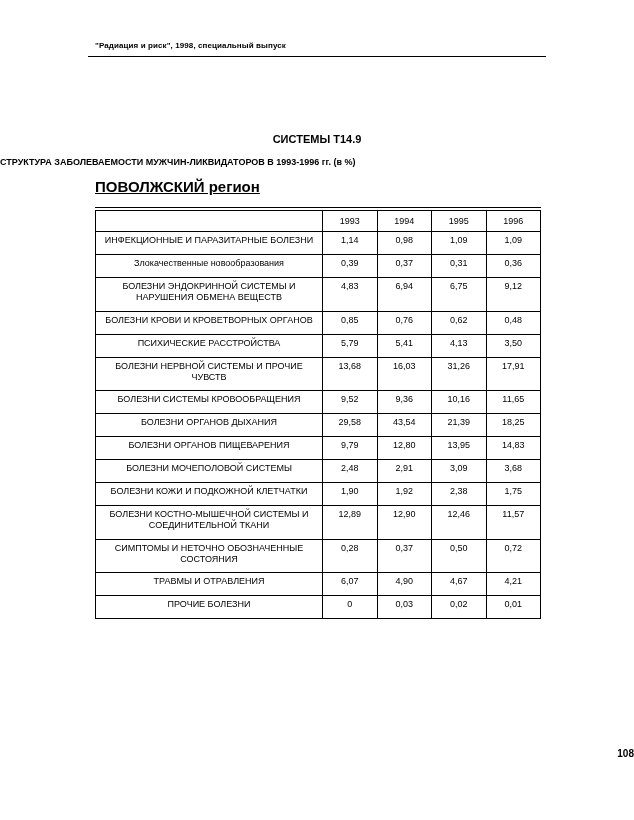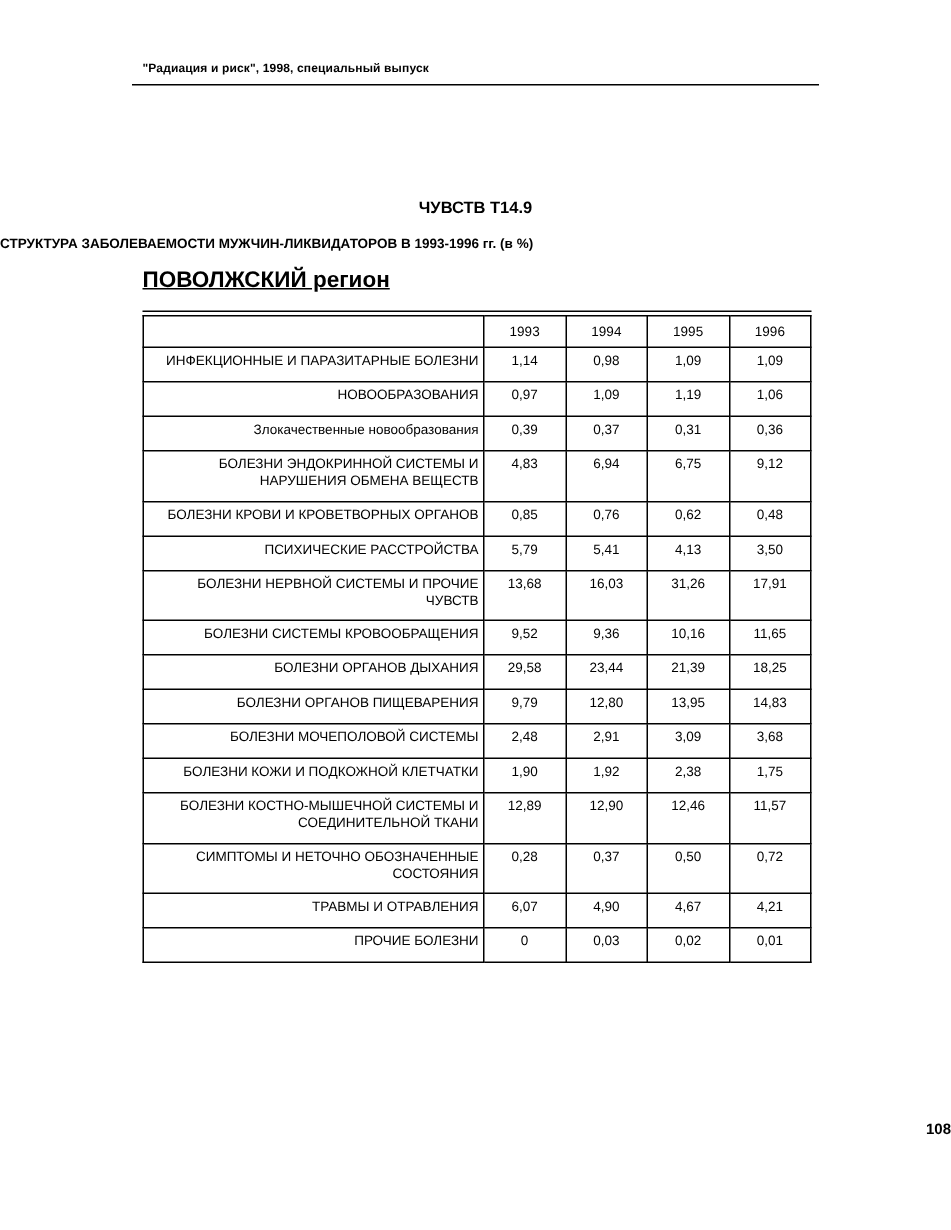--- a/index.html
+++ b/index.html
@@ -42,42 +42,42 @@
   }
   .data-table th, .data-table td {
     border: 1px solid #000;
     font-size: 9px;
     vertical-align: top;
   }
   .data-table th {
     font-weight: normal; text-align: center; padding: 5px 2px;
   }
   td.label-cell {
-    text-align: right; padding: 3px 3px 7px 3px; line-height: 1.25;
+    text-align: center; padding: 3px 3px 7px 3px; line-height: 1.25;
   }
   td.value-cell {
     text-align: center; padding: 3px 2px 9px 2px;
   }
 
   .page-number {
     position: absolute; left: 0; top: 748px; width: 100%;
     text-align: right; font-size: 10px; font-weight: bold;
   }
 </style>
 </head>
 <body>
 
 <div class="page">
 
   <div class="running-header">
     <span>"Радиация и риск", 1998, специальный выпуск</span>
   </div>
   <hr class="header-rule">
 
-  <div class="table-label">ЧУВСТВ Т14.9</div>
+  <div class="table-label">СИСТЕМЫ Т14.9</div>
   <div class="doc-title">СТРУКТУРА ЗАБОЛЕВАЕМОСТИ МУЖЧИН-ЛИКВИДАТОРОВ В 1993-1996 гг. (в %)</div>
   <div class="region">ПОВОЛЖСКИЙ регион</div>
 
   <div class="table-wrap">
     <div class="pre-rule"></div>
     <table class="data-table">
       <colgroup>
         <col style="width:227px">
         <col>
           <col>
@@ -95,27 +95,20 @@
       </thead>
       <tbody>
           <tr>
             <td class="label-cell">ИНФЕКЦИОННЫЕ И ПАРАЗИТАРНЫЕ БОЛЕЗНИ</td>
             <td class="value-cell">1,14</td>
             <td class="value-cell">0,98</td>
             <td class="value-cell">1,09</td>
             <td class="value-cell">1,09</td>
           </tr>
           <tr>
-            <td class="label-cell">НОВООБРАЗОВАНИЯ</td>
-            <td class="value-cell">0,97</td>
-            <td class="value-cell">1,09</td>
-            <td class="value-cell">1,19</td>
-            <td class="value-cell">1,06</td>
-          </tr>
-          <tr>
             <td class="label-cell">Злокачественные новообразования</td>
             <td class="value-cell">0,39</td>
             <td class="value-cell">0,37</td>
             <td class="value-cell">0,31</td>
             <td class="value-cell">0,36</td>
           </tr>
           <tr>
             <td class="label-cell">БОЛЕЗНИ ЭНДОКРИННОЙ СИСТЕМЫ И НАРУШЕНИЯ ОБМЕНА ВЕЩЕСТВ</td>
             <td class="value-cell">4,83</td>
             <td class="value-cell">6,94</td>
@@ -146,21 +139,21 @@
           <tr>
             <td class="label-cell">БОЛЕЗНИ СИСТЕМЫ КРОВООБРАЩЕНИЯ</td>
             <td class="value-cell">9,52</td>
             <td class="value-cell">9,36</td>
             <td class="value-cell">10,16</td>
             <td class="value-cell">11,65</td>
           </tr>
           <tr>
             <td class="label-cell">БОЛЕЗНИ ОРГАНОВ ДЫХАНИЯ</td>
             <td class="value-cell">29,58</td>
-            <td class="value-cell">23,44</td>
+            <td class="value-cell">43,54</td>
             <td class="value-cell">21,39</td>
             <td class="value-cell">18,25</td>
           </tr>
           <tr>
             <td class="label-cell">БОЛЕЗНИ ОРГАНОВ ПИЩЕВАРЕНИЯ</td>
             <td class="value-cell">9,79</td>
             <td class="value-cell">12,80</td>
             <td class="value-cell">13,95</td>
             <td class="value-cell">14,83</td>
           </tr>

